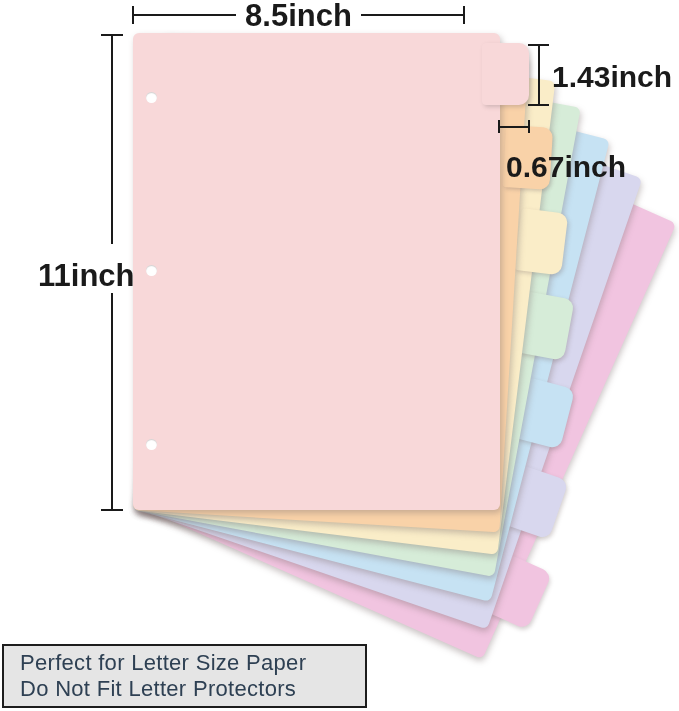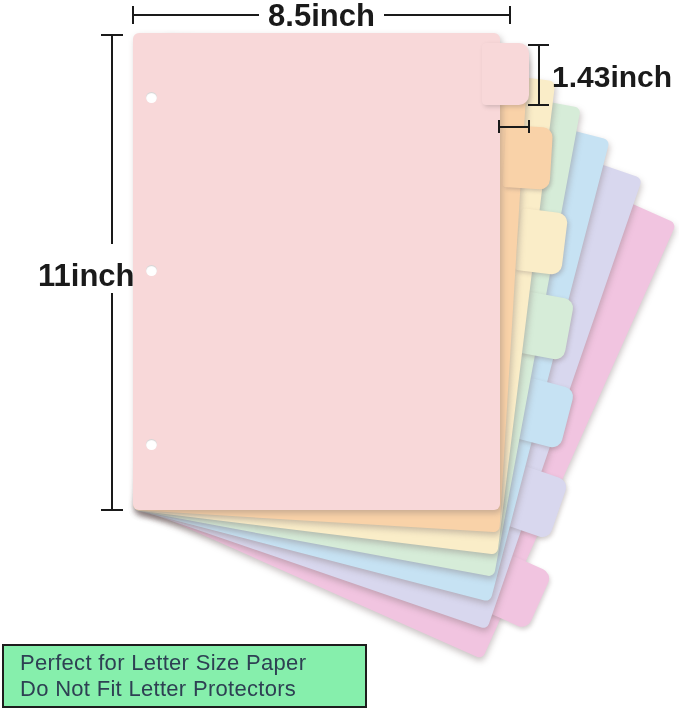--- a/index.html
+++ b/index.html
@@ -25,21 +25,21 @@
   .hole{
     position:absolute; left:13px; width:11px; height:11px; border-radius:50%;
     box-shadow:inset 0 1px 1px rgba(0,0,0,.18);
   }
 
   
   .dim, .dim *{ box-sizing:border-box; }
   .dim-label{ font-weight:700; color:var(--ann); white-space:nowrap; line-height:1;margin-top:9px; }
 
   .dim-width{
-    position:absolute; left:132px; top:3px; width:379px; height:24px;
+    position:absolute; left:132px; top:3px; width:333px; height:24px;
     display:flex; align-items:center; z-index:40;
   }
   .tick-v{ width:2px; height:18px; background:var(--ann); }
   .hline-fill{ height:2px; background:var(--ann); flex:1; }
   .dim-width .dim-label{ font-size:31px; margin:0 9px; }
 
   .vseg{ position:absolute; left:111px; width:2px; background:var(--ann); z-index:40; }
   .vseg-upper{ top:36px; height:208px; }
   .vseg-lower{ top:293px; height:217px; }
   .hcap{ position:absolute; left:101px; width:22px; height:2px; background:var(--ann); z-index:40; }
@@ -116,19 +116,20 @@
   <div class="dim dim-label height-label">11inch</div>
 
   <div class="dim tabdim-vline"></div>
   <div class="dim tabdim-cap tabdim-cap-top"></div>
   <div class="dim tabdim-cap tabdim-cap-bottom"></div>
   <div class="dim dim-label tabheight-label">1.43inch</div>
 
   <div class="dim depth-hline"></div>
   <div class="dim depth-tick depth-tick-left"></div>
   <div class="dim depth-tick depth-tick-right"></div>
+  <div class="dim dim-label tabdepth-label">0.67inch</div>
 
-  <div class="info-box" style="background: #86efac; border-color: rgb(29, 29, 29); color: rgb(46, 64, 83);">
+  <div class="info-box" style="background: #e5e5e5; border-color: rgb(29, 29, 29); color: rgb(46, 64, 83);">
     <div>Perfect for Letter Size Paper</div>
     <div>Do Not Fit Letter Protectors</div>
   </div>
 
 </div>
 
 </body></html>

